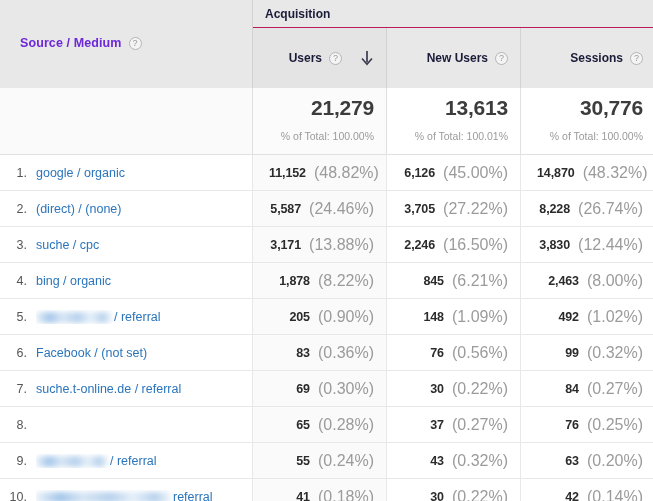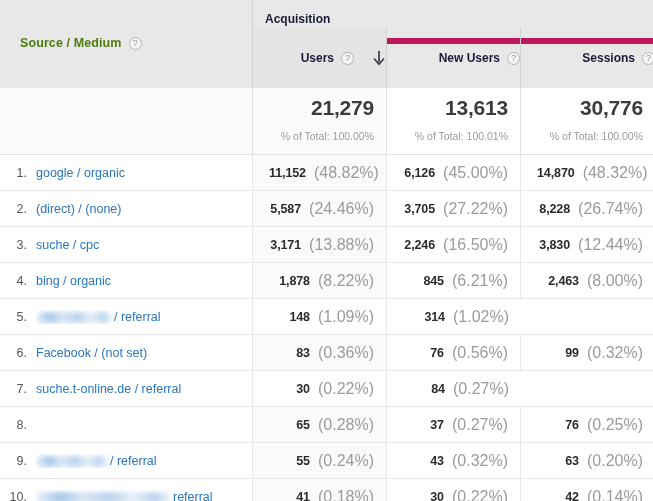--- a/index.html
+++ b/index.html
@@ -45,32 +45,32 @@
   }
   .dim-head-inner {
     display: flex;
     align-items: center;
     padding-left: 20px;
     margin-top: -2px;
   }
   .dim-head-label {
     font-size: 12.5px;
     font-weight: bold;
-    color: #4d7c0f;
+    color: #6d28d9;
     letter-spacing: 0.1px;
   }
 
   .group-band {
     position: absolute;
     left: 253px;
     top: 0;
     right: 0;
-    height: 44px;
+    height: 28px;
     background: #e8e8e8;
-    border-bottom: 6px solid #be185d;
+    border-bottom: 1px solid #be185d;
     box-sizing: border-box;
     display: flex;
     align-items: center;
   }
   .group-band-label {
     font-size: 12px;
     font-weight: bold;
     color: #1b1b3a;
     padding-left: 12px;
   }
@@ -84,20 +84,21 @@
     display: flex;
   }
   .metric-head {
     flex: 0 0 134px;
     width: 134px;
     box-sizing: border-box;
     border-right: 1px solid #d2d2d2;
     display: flex;
     align-items: center;
     justify-content: flex-end;
+    padding-right: 12px;
     position: relative;
     text-align: center;
   }
   .metric-head:last-child { border-right: none; }
   .metric-head.sorted { background: #e4e4e4; }
   .metric-head-inner {
     display: flex;
     align-items: center;
   }
   .metric-head-label {
@@ -402,26 +403,30 @@
         <div class="cell-metric">
           <span class="metric-value">2,463</span>
           <span class="metric-pct">(8.00%)</span>
         </div>
       </div>
       <div class="data-row">
         <div class="cell-dim">
           <span class="row-index">5.</span>
           <span class="row-link"><span class="blur" style="width: 76px;">&nbsp;</span><span>/ referral</span></span>
         </div>
+        <div class="cell-metric sorted">
+          <span class="metric-value">205</span>
+          <span class="metric-pct">(0.90%)</span>
+        </div>
         <div class="cell-metric">
           <span class="metric-value">148</span>
           <span class="metric-pct">(1.09%)</span>
         </div>
         <div class="cell-metric">
-          <span class="metric-value">314</span>
+          <span class="metric-value">492</span>
           <span class="metric-pct">(1.02%)</span>
         </div>
       </div>
       <div class="data-row">
         <div class="cell-dim">
           <span class="row-index">6.</span>
           <span class="row-link">Facebook / (not set)</span>
         </div>
         <div class="cell-metric sorted">
           <span class="metric-value">83</span>
@@ -434,20 +439,24 @@
         <div class="cell-metric">
           <span class="metric-value">99</span>
           <span class="metric-pct">(0.32%)</span>
         </div>
       </div>
       <div class="data-row">
         <div class="cell-dim">
           <span class="row-index">7.</span>
           <span class="row-link">suche.t-online.de / referral</span>
         </div>
+        <div class="cell-metric sorted">
+          <span class="metric-value">69</span>
+          <span class="metric-pct">(0.30%)</span>
+        </div>
         <div class="cell-metric">
           <span class="metric-value">30</span>
           <span class="metric-pct">(0.22%)</span>
         </div>
         <div class="cell-metric">
           <span class="metric-value">84</span>
           <span class="metric-pct">(0.27%)</span>
         </div>
       </div>
       <div class="data-row">

